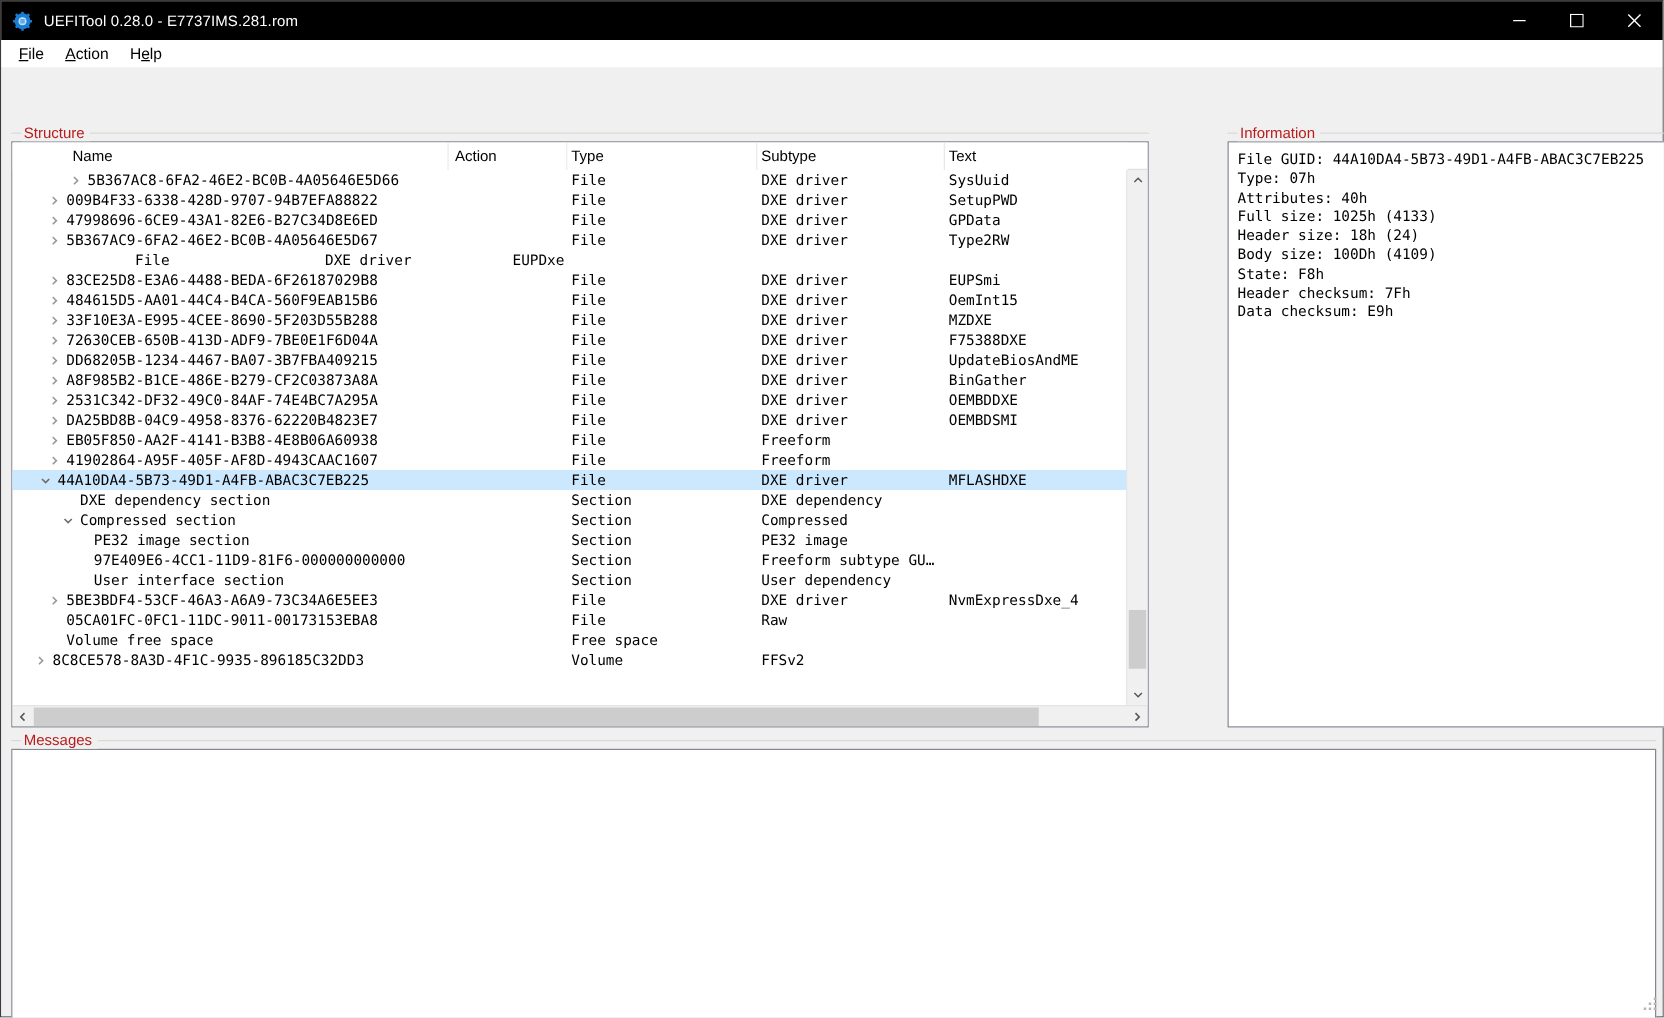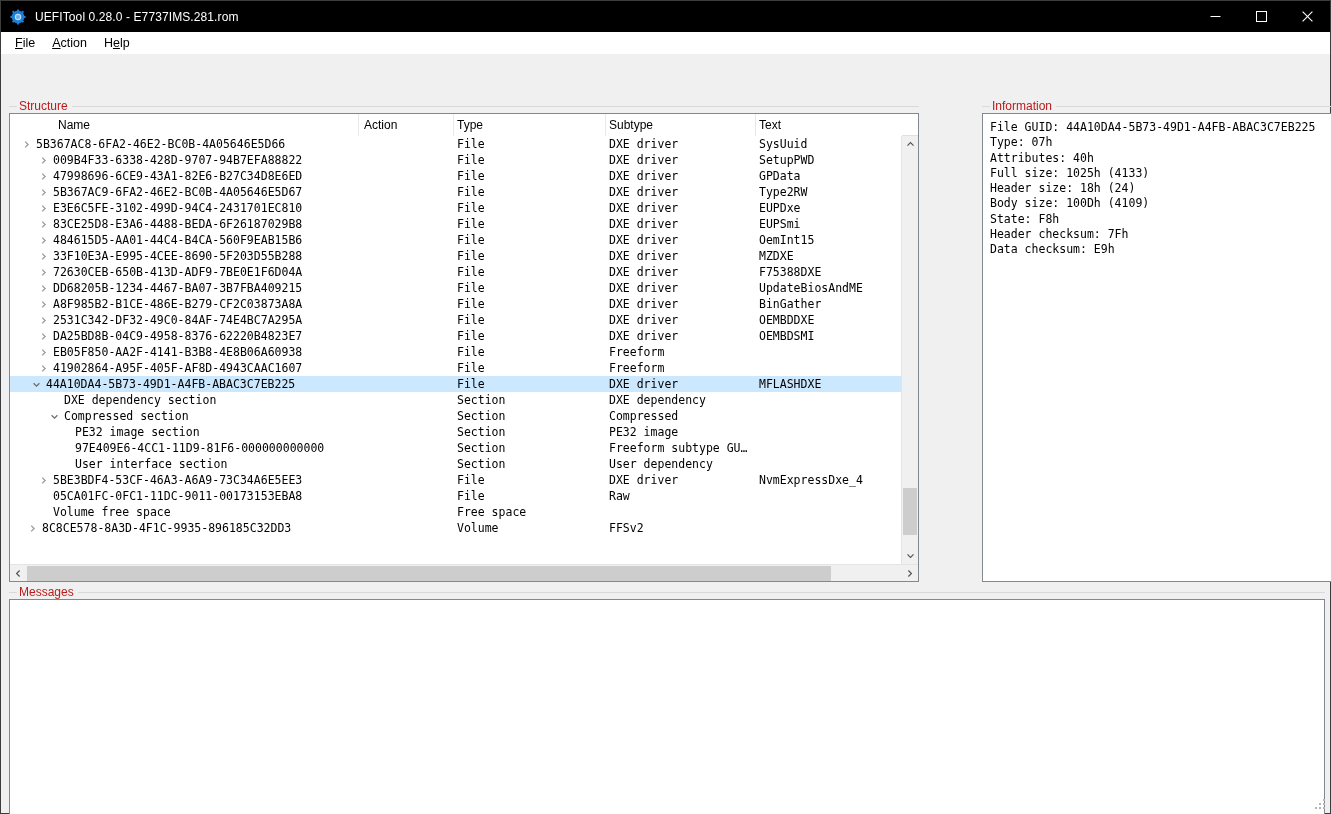--- a/index.html
+++ b/index.html
@@ -340,21 +340,21 @@
             <div class="th c-action">Action</div>
             <div class="th c-type">Type</div>
             <div class="th c-subtype">Subtype</div>
             <div class="th c-text">Text</div>
           </div>
 
           <div id="tree-body-row">
             <div id="tree-scrollarea">
               <div id="tree-rows">
                   <div class="trow">
-                    <div class="cell c-name" style="padding-left:10px">
+                    <div class="cell c-name" style="padding-left:44px">
                       <span class="twisty ">
                         <svg width="9" height="9" viewBox="0 0 9 9">
                           <polyline points="3.2,1.6 6.1,4.5 3.2,7.4" fill="none" stroke="#9a9a9a" stroke-width="1.3"></polyline>
                         </svg>
                       </span>
                       <span>5B367AC8-6FA2-46E2-BC0B-4A05646E5D66</span>
                     </div>
                     <div class="cell c-action"></div>
                     <div class="cell c-type">File</div>
                     <div class="cell c-subtype">DXE driver</div>
@@ -396,28 +396,20 @@
                         </svg>
                       </span>
                       <span>5B367AC9-6FA2-46E2-BC0B-4A05646E5D67</span>
                     </div>
                     <div class="cell c-action"></div>
                     <div class="cell c-type">File</div>
                     <div class="cell c-subtype">DXE driver</div>
                     <div class="cell c-text">Type2RW</div>
                   </div>
                   <div class="trow">
-                    <div class="cell c-name" style="padding-left:27px">
-                      <span class="twisty ">
-                        <svg width="9" height="9" viewBox="0 0 9 9">
-                          <polyline points="3.2,1.6 6.1,4.5 3.2,7.4" fill="none" stroke="#9a9a9a" stroke-width="1.3"></polyline>
-                        </svg>
-                      </span>
-                      <span>E3E6C5FE-3102-499D-94C4-2431701EC810</span>
-                    </div>
                     <div class="cell c-action"></div>
                     <div class="cell c-type">File</div>
                     <div class="cell c-subtype">DXE driver</div>
                     <div class="cell c-text">EUPDxe</div>
                   </div>
                   <div class="trow">
                     <div class="cell c-name" style="padding-left:27px">
                       <span class="twisty ">
                         <svg width="9" height="9" viewBox="0 0 9 9">
                           <polyline points="3.2,1.6 6.1,4.5 3.2,7.4" fill="none" stroke="#9a9a9a" stroke-width="1.3"></polyline>

